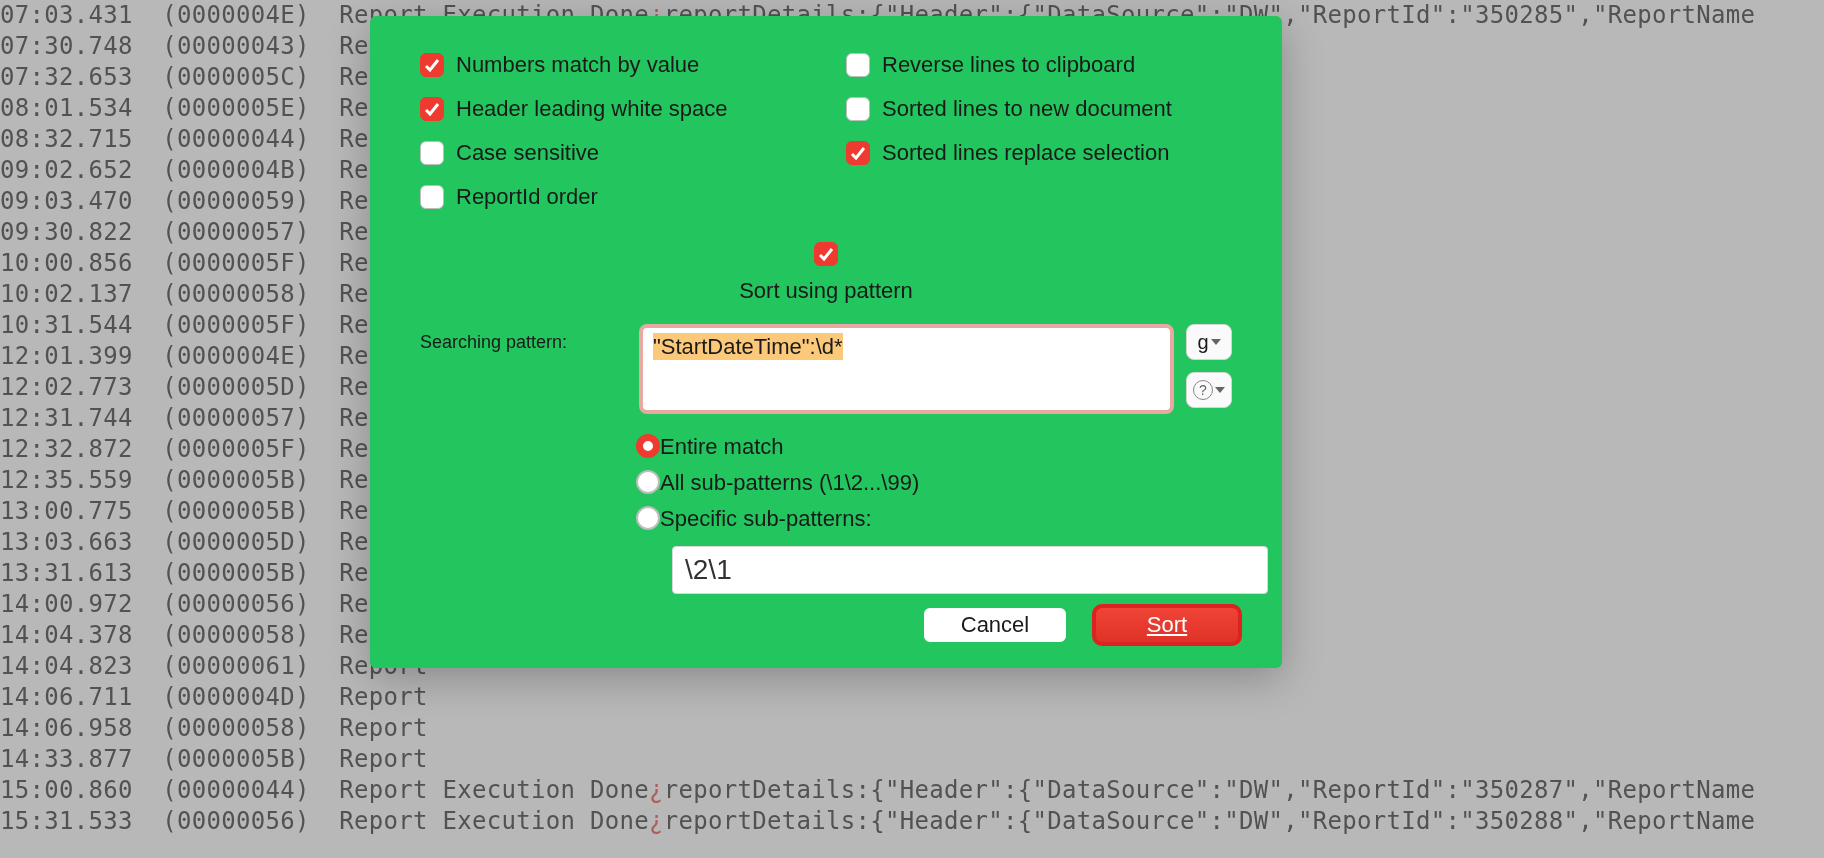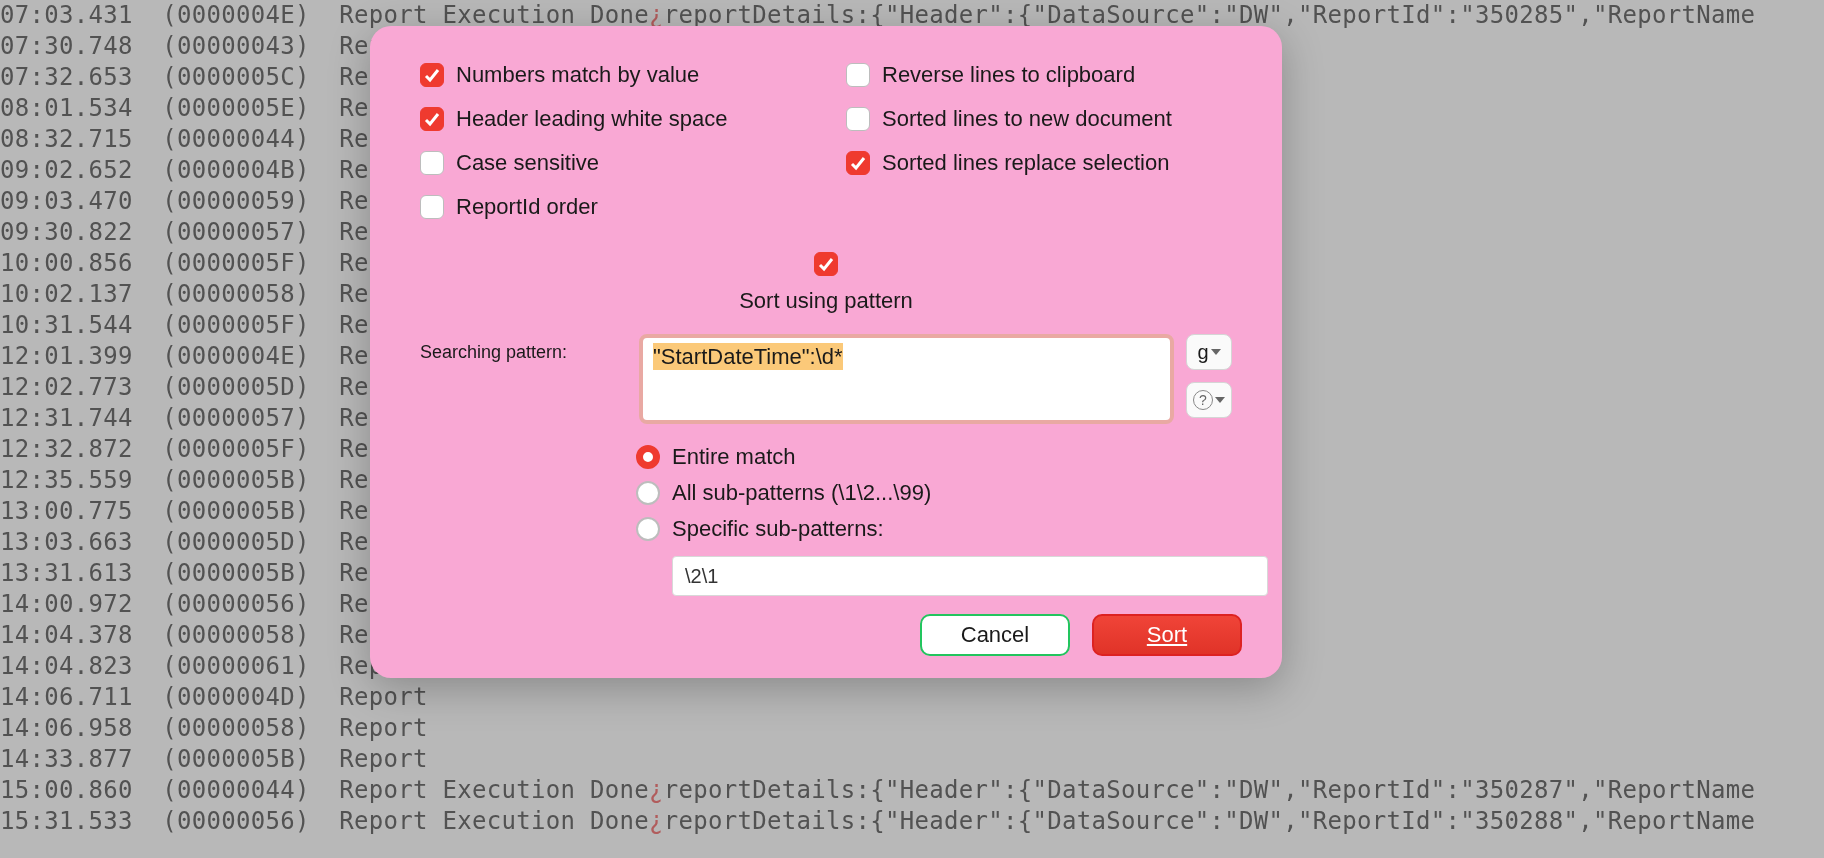--- a/index.html
+++ b/index.html
@@ -19,25 +19,25 @@
     color: #555;
     white-space: pre;
     padding-top: 0;
     letter-spacing: 0.3px;
     filter: brightness(0.96);
   }
   .bg-log .inv { color:#b86060; }
   .dialog {
     position: absolute;
     left: 370px;
-    top: 26px;
+    top: 16px;
     width: 912px;
     height: 652px;
-    background: #f9a8d4;
-    border-radius: 21px;
+    background: #22c55e;
+    border-radius: 6px;
     box-shadow: 0 10px 40px rgba(0,0,0,0.25);
     padding: 36px 50px 28px 50px;
     font-size: 22px;
     color: #1a1a1a;
   }
   .cols {
     display: flex;
     gap: 40px;
   }
   .col { flex:1; display:flex; flex-direction:column; gap:18px; }
@@ -94,47 +94,47 @@
     background:#fafafa;
     display:flex; align-items:center; justify-content:center;
     font-size:20px;
     gap:2px;
     cursor:pointer;
   }
   .mini-btn .caret {
     width:0;height:0;border-left:5px solid transparent;border-right:5px solid transparent;border-top:6px solid #666;
   }
   .radio-group { margin-left:216px; margin-top:20px; display:flex; flex-direction:column; gap:10px;}
-  .radio-row { display:flex; align-items:center; gap:12px; cursor:pointer;}
+  .radio-row { display:flex; gap:0; cursor:pointer;}
   .radio {
     width:24px;height:24px;border:2px solid #bdbdbd;border-radius:50%;background:#fff;display:flex;align-items:center;justify-content:center;flex-shrink:0;
   }
   .radio.sel { border:7px solid #ef3a2f; }
   .subpattern-input {
     margin-left:252px;
     margin-top:14px;
     width:596px;
-    height:40px;
+    height:48px;
     border:1px solid #d8d8d8;
     border-radius:4px;
     padding:0 12px;
-    font-size:20px;
+    font-size:28px;
     color:#333;
     background:#fff;
     outline:none;
   }
   .dialog-buttons {
     position:absolute;
     right:40px; bottom:22px;
     display:flex; gap:22px;
   }
   .btn {
     min-width:150px; height:42px;
     border-radius:10px;
-    border:2px solid #22c55e;
+    border:4px solid #22c55e;
     background:#fff;
     font-size:22px;
     display:flex;align-items:center;justify-content:center;
     cursor:pointer;
   }
   .btn.primary {
     background: linear-gradient(#f04438,#e03328);
     border-color:#d22;
     color:#fff;
     font-weight:500;

